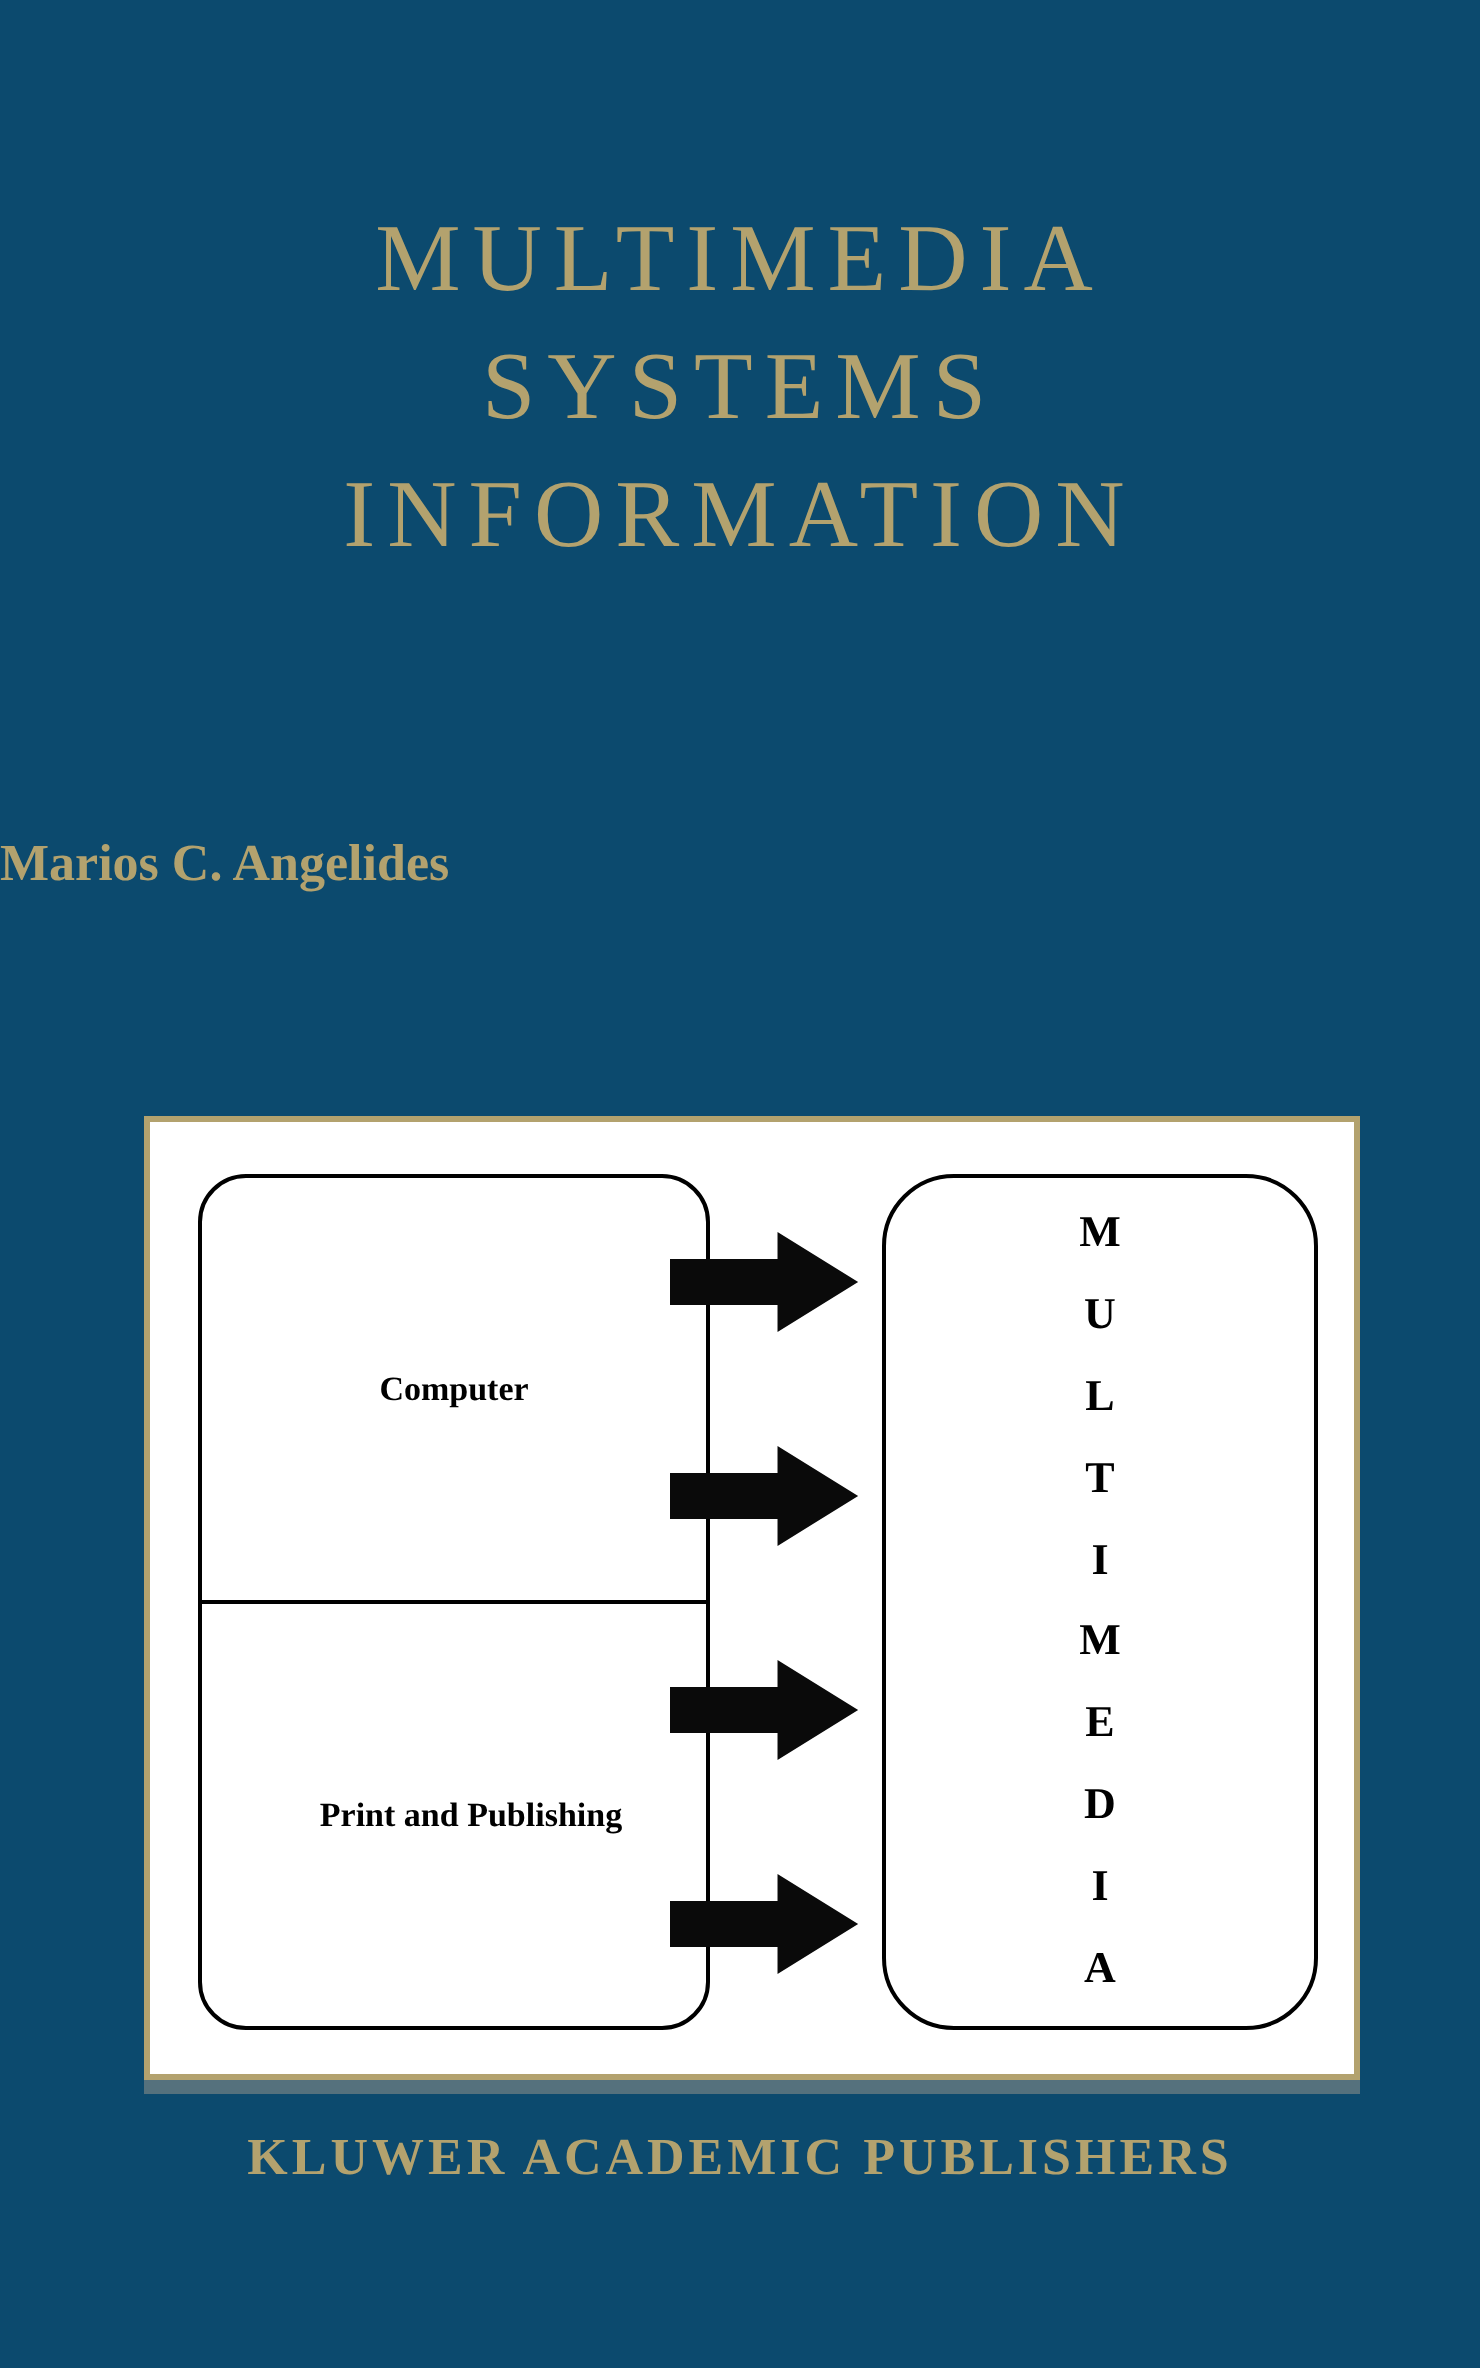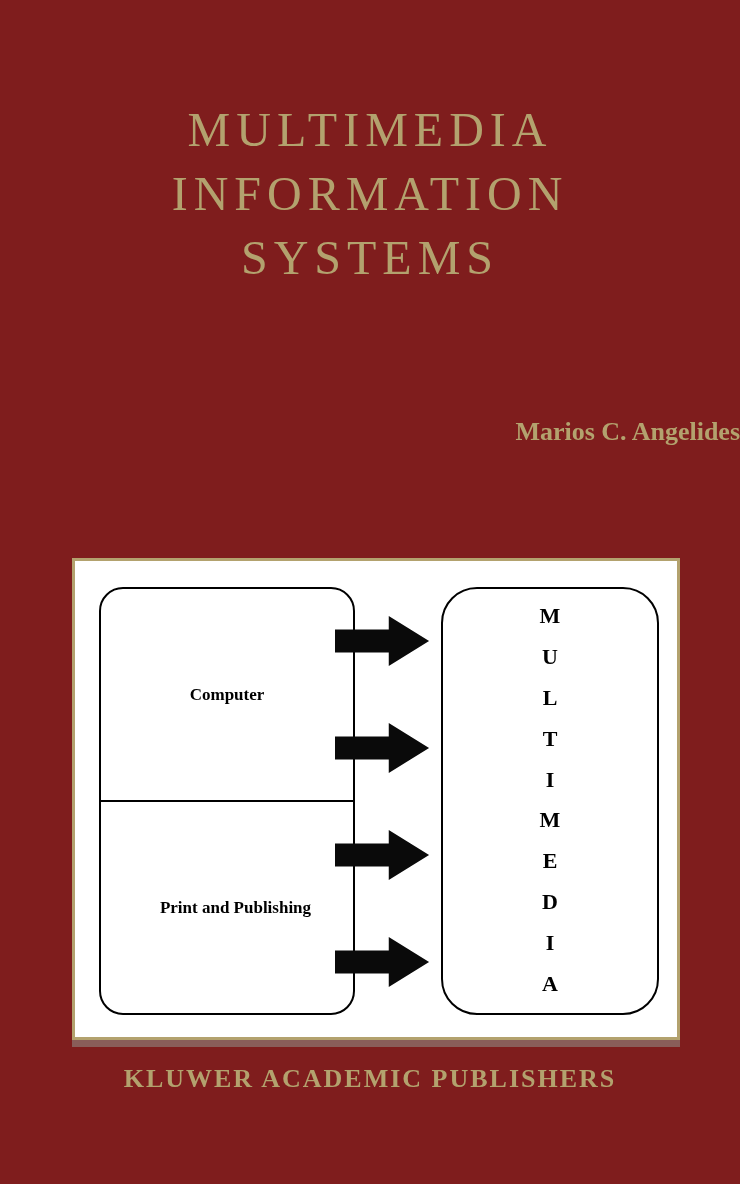--- a/index.html
+++ b/index.html
@@ -1,37 +1,37 @@
 <!DOCTYPE html>
 <html><head>
 <meta charset="utf-8">
 <style>
   html, body { margin: 0; padding: 0; background: #000; }
   .page {
     position: relative;
     width: 740px;
     height: 1184px;
-    background: #7f1d1d;
+    background: #0c4a6e;
     font-family: "Liberation Serif", serif;
     overflow: hidden;
   }
   .title {
     position: absolute;
     top: 98px; left: 0; right: 0;
     text-align: center;
     color: #b3a26e;
     font-size: 48px;
     letter-spacing: 6px;
     line-height: 64px;
     font-weight: normal;
   }
   .authors {
     position: absolute;
     top: 414px; left: 0; right: 0;
-    text-align: right;
+    text-align: left;
     color: #b3a26e;
     font-size: 26px;
     font-weight: bold;
     line-height: 35px;
   }
   .diagram {
     position: absolute;
     left: 72px; top: 558px;
     width: 608px; height: 482px;
     background: #ffffff;
@@ -109,22 +109,22 @@
     margin-top: 16px;
   }
 </style>
 </head>
 <body>
 
 <div class="page">
 
   <div class="title">
     <div>MULTIMEDIA</div>
+    <div>SYSTEMS</div>
     <div>INFORMATION</div>
-    <div>SYSTEMS</div>
   </div>
 
   <div class="authors">
     <div>Marios C. Angelides</div>
   </div>
 
   <div class="diagram">
 
     <div class="sources">
       <div class="source-row">Computer</div>

